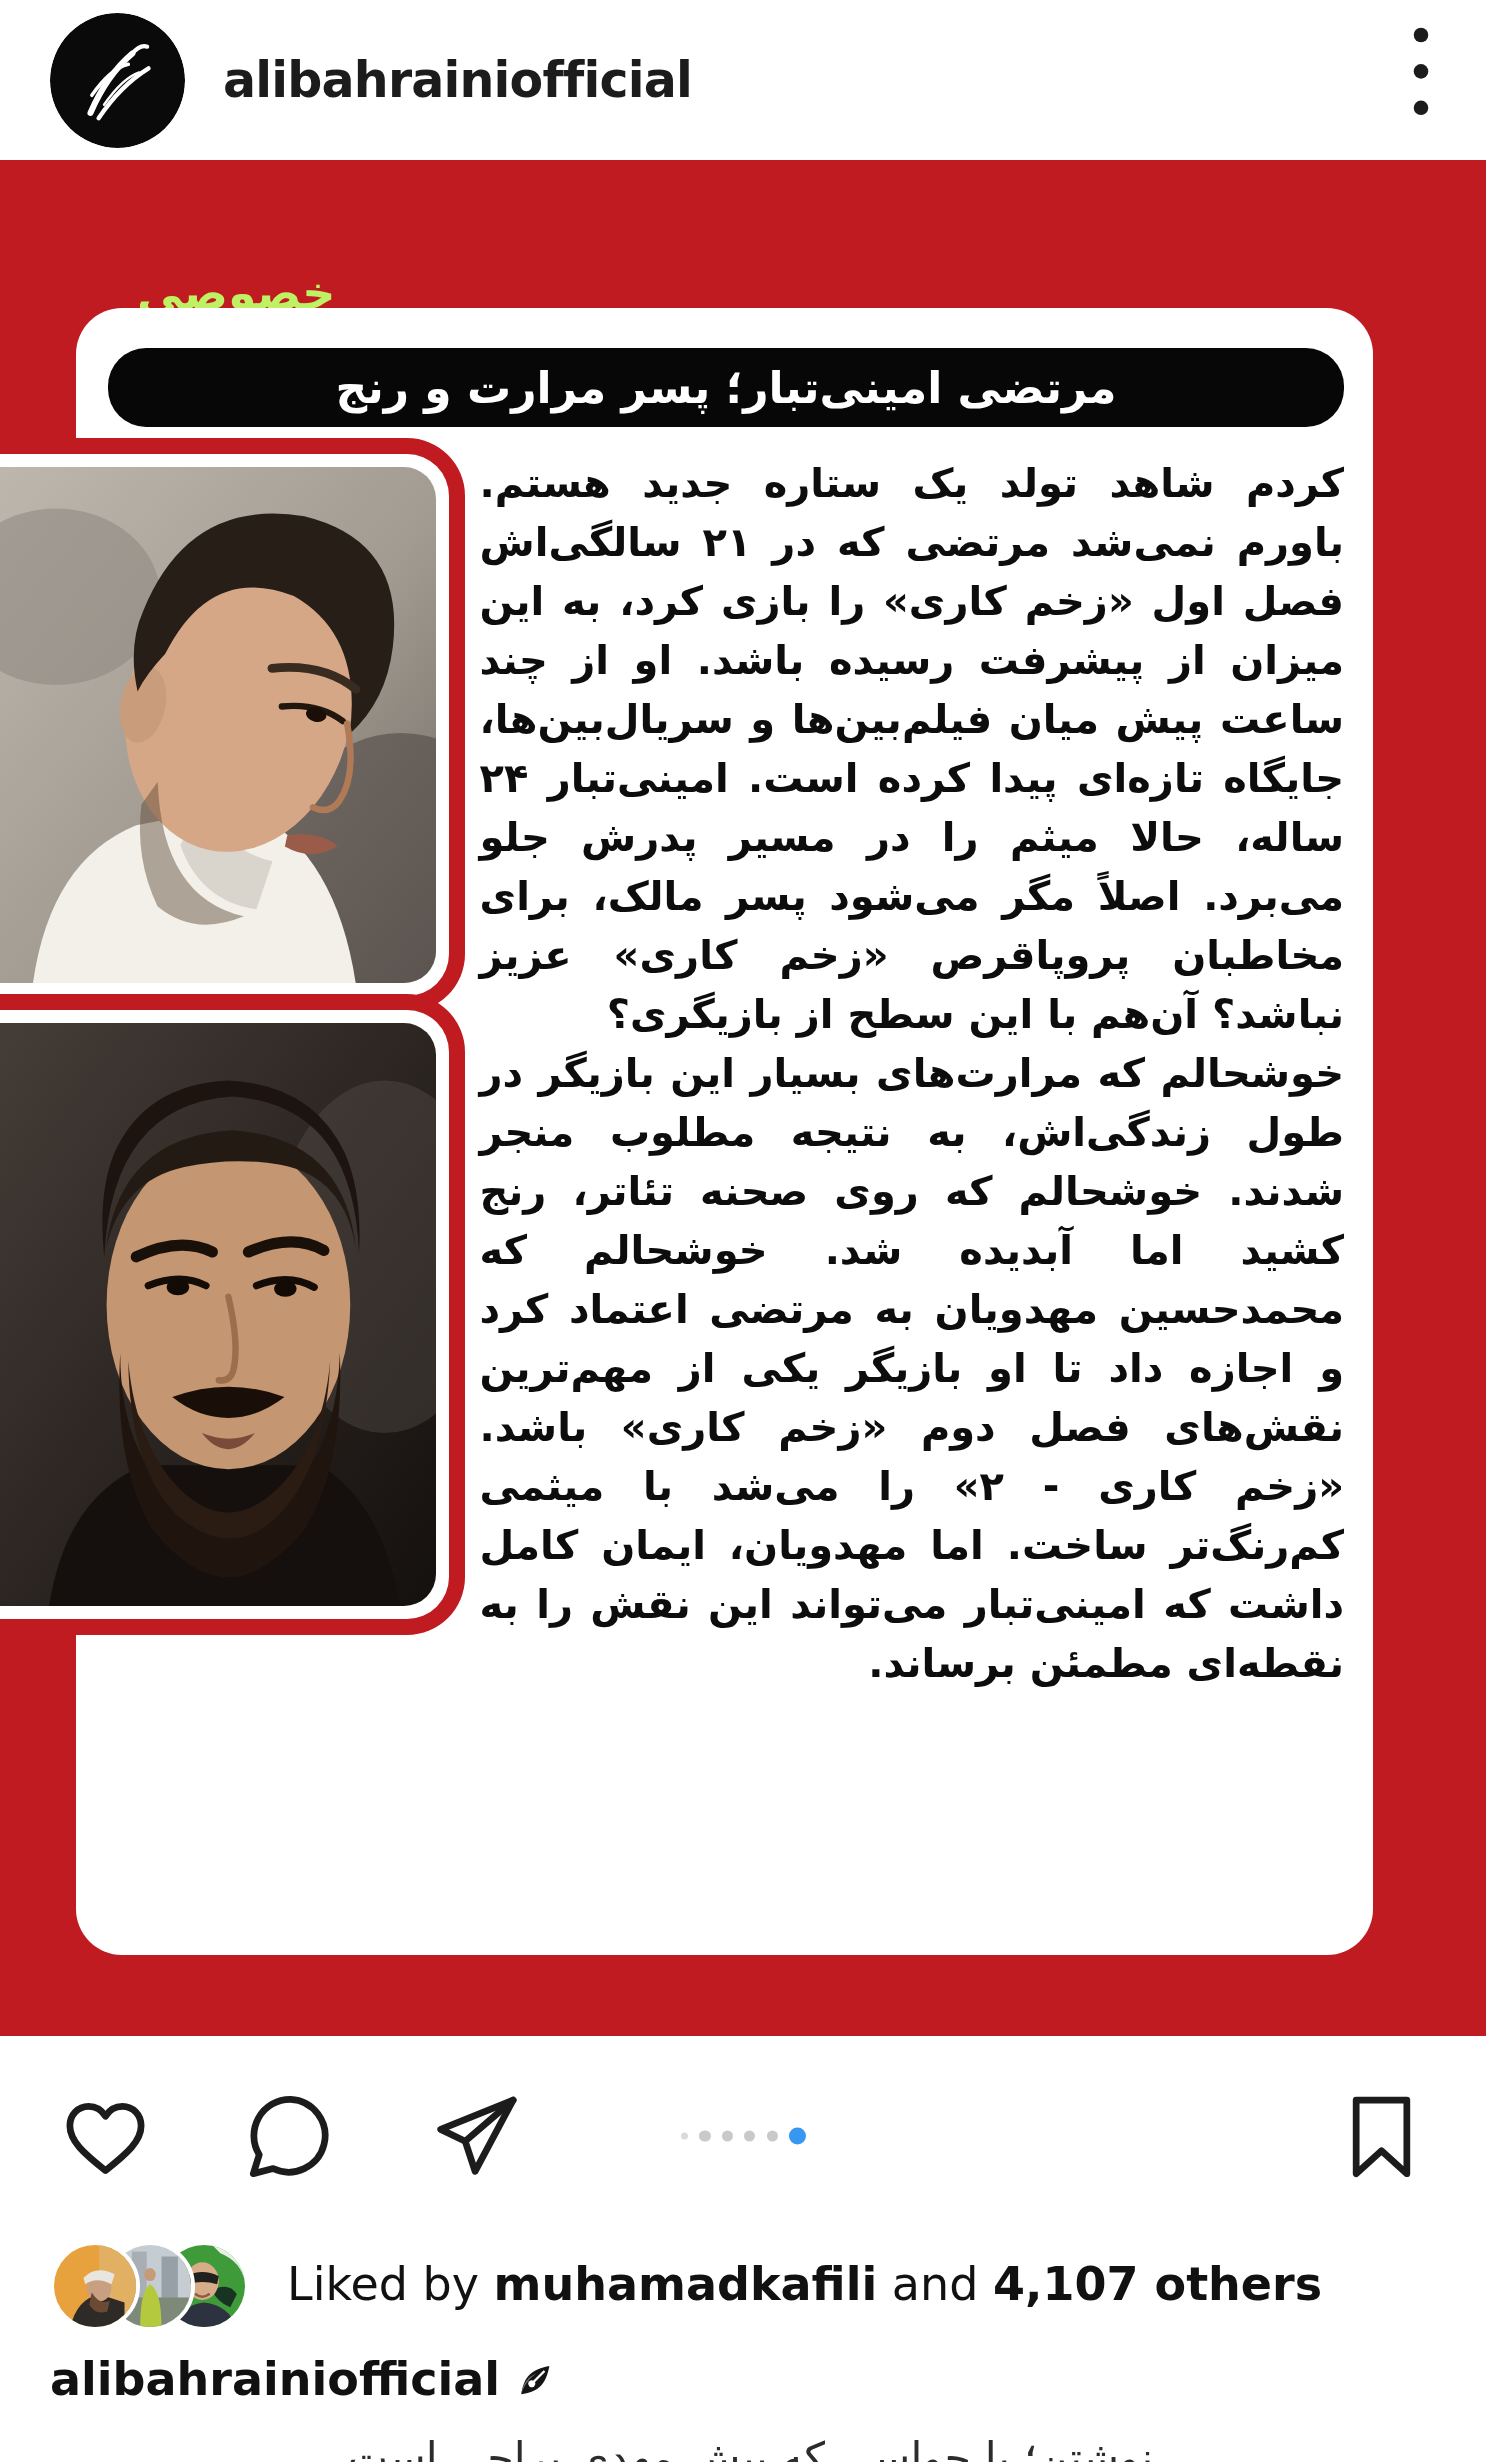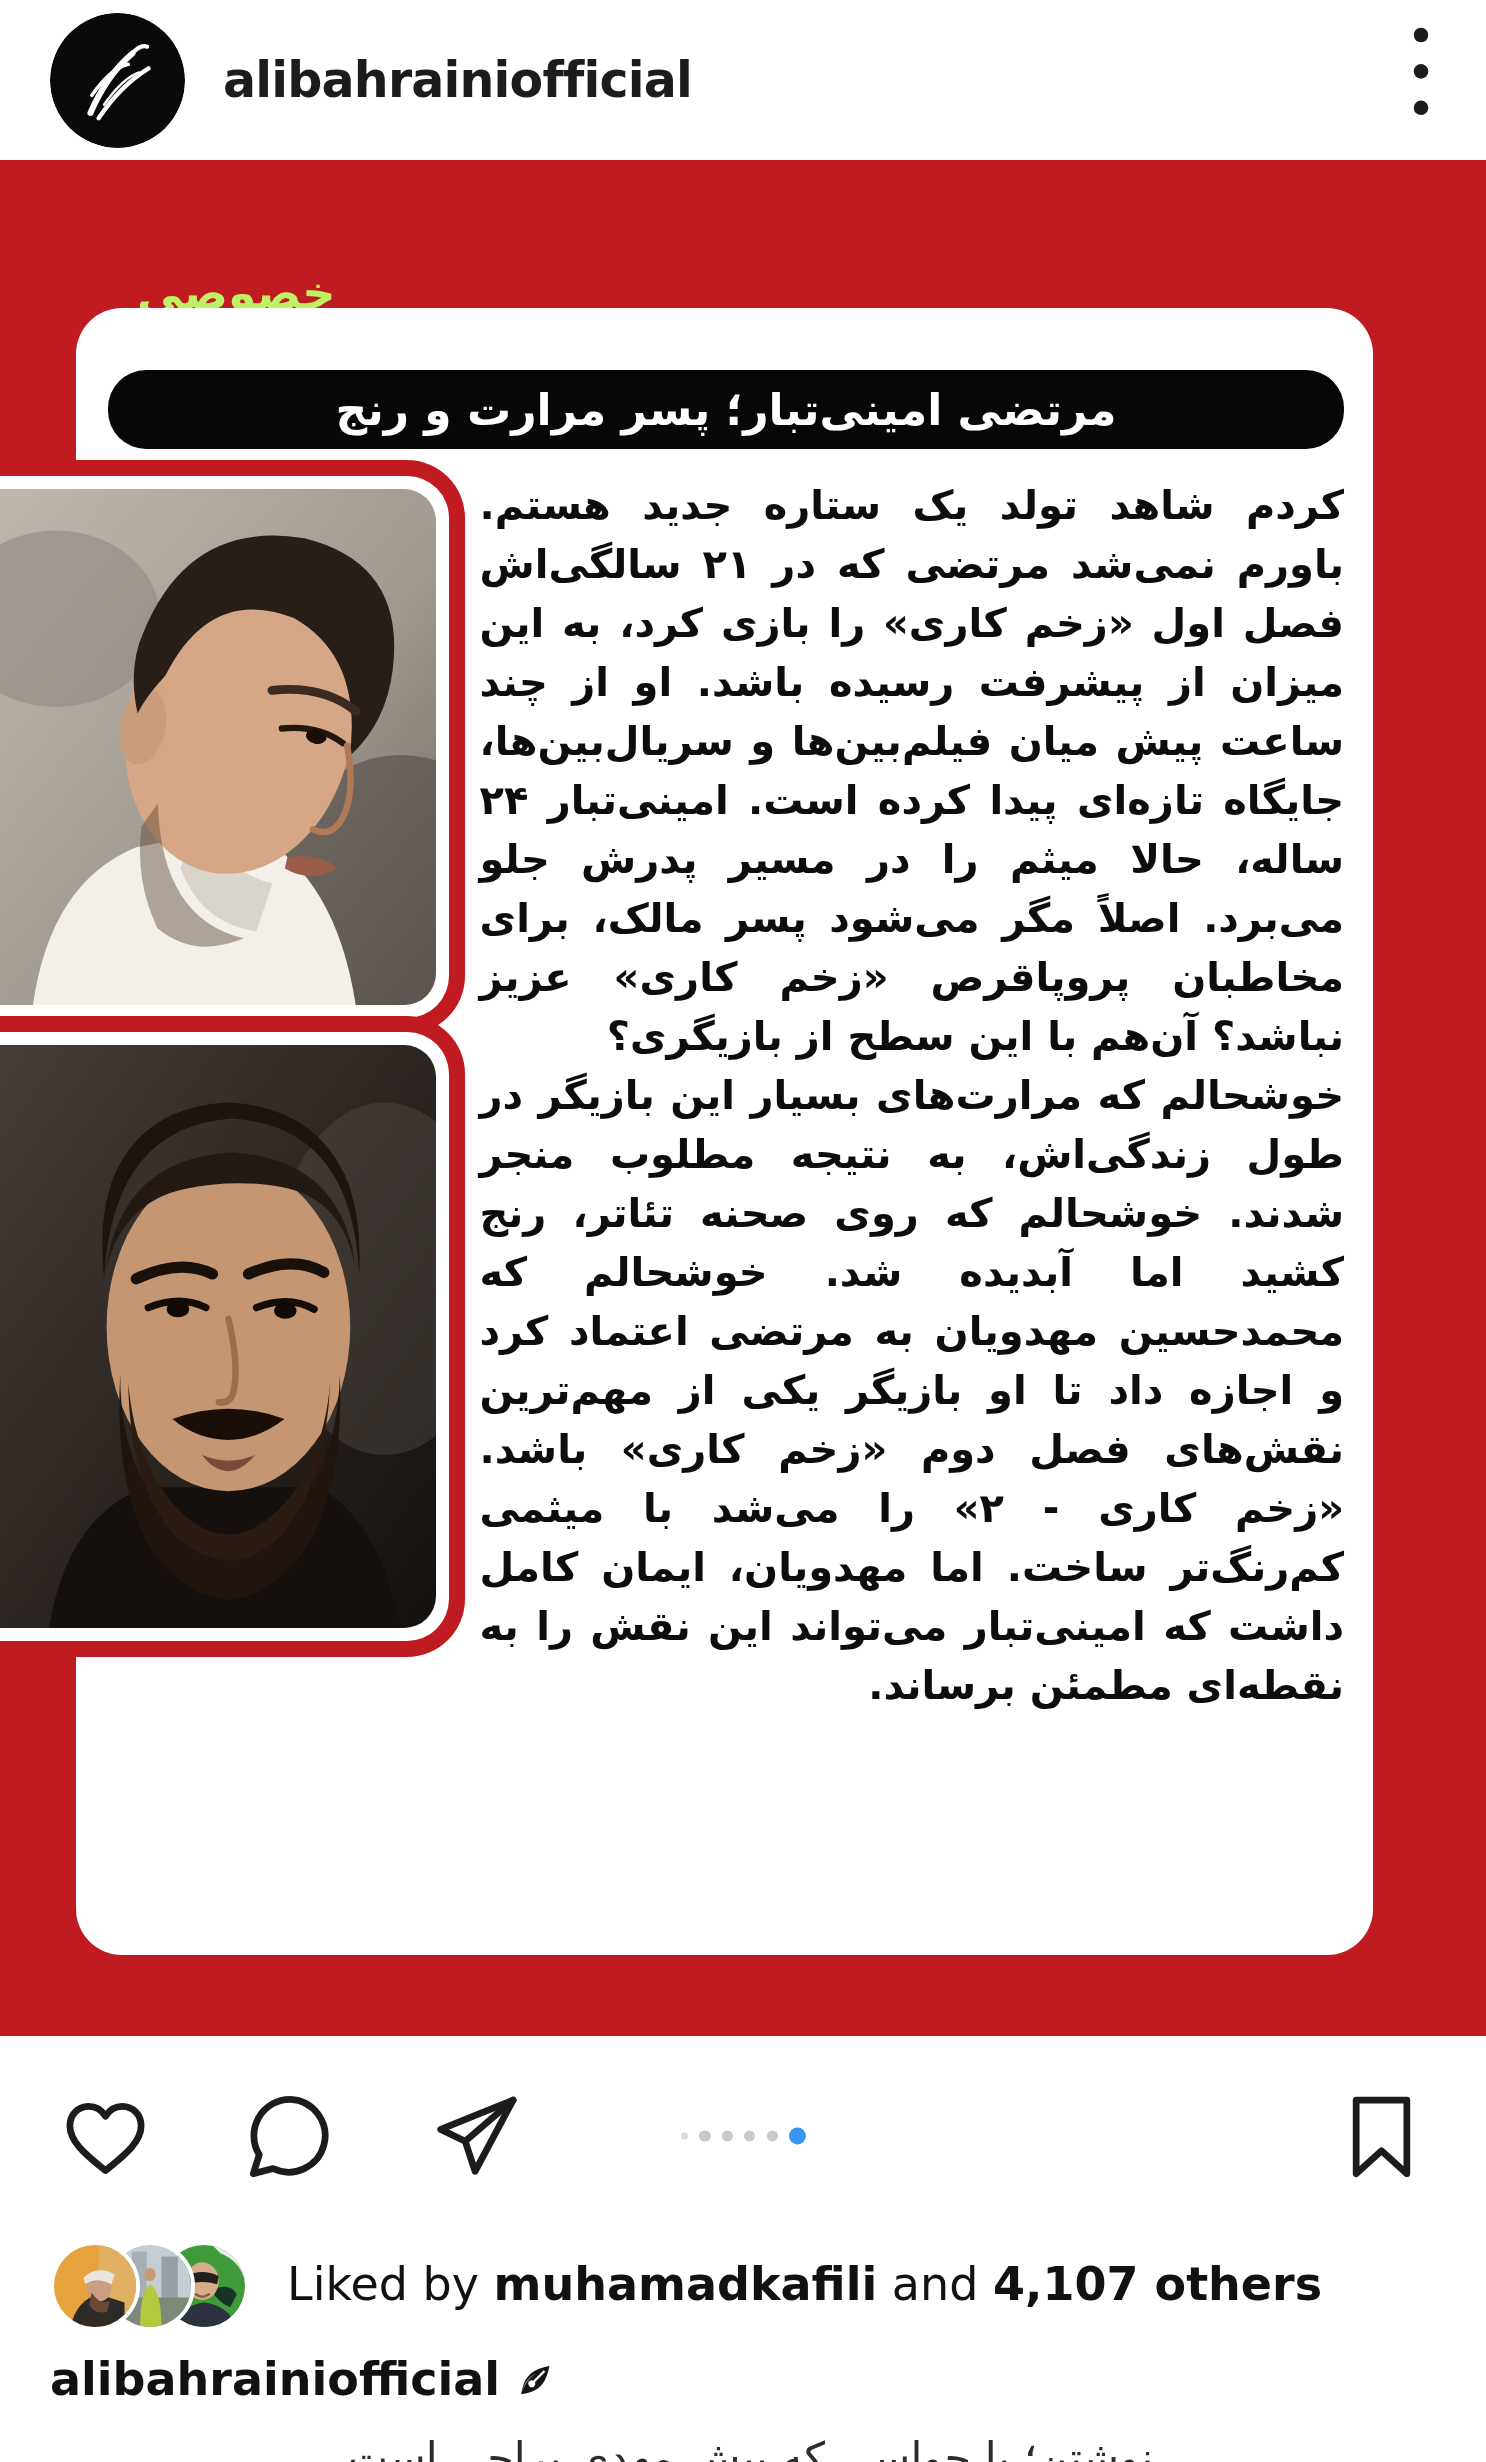--- a/index.html
+++ b/index.html
@@ -13,21 +13,21 @@
   .avatar{width:135px;height:135px;border-radius:50%;overflow:hidden;flex:0 0 auto;}
   .avatar svg{display:block;width:100%;height:100%;}
   .username{font-size:49px;font-weight:700;color:#1c1c1c;margin-left:38px;letter-spacing:-0.8px;}
   .menu-btn{margin-left:auto;align-self:flex-start;margin-top:22.4px;width:32px;height:104px;background:none;border:none;padding:0;cursor:pointer;}
   .menu-btn svg{display:block;width:100%;height:100%;}
   
   .canvas{position:relative;height:1876px;background:var(--red);}
   .private-tag{position:absolute;top:106px;left:119px;font-size:46px;font-weight:700;color:#bef264;margin-left:18px;}
   .card{
     position:absolute;left:76px;top:148px;width:1297px;height:1647px;background:#ffffff;
-    border-radius:46px;box-sizing:border-box;padding:62px 29px 0 32px;
+    border-radius:46px;box-sizing:border-box;padding:40px 29px 0 32px;
   }
   .banner{background:#070707;color:#ffffff;border-radius:38px;height:79px;
     display:flex;align-items:center;justify-content:center;font-weight:700;direction:rtl;}
   .banner-1{font-size:44px;margin-bottom:17.6px;}
   .banner-2{font-size:53px;letter-spacing:0.8px;}
   .article{direction:rtl;margin-top:26.5px;font-size:40px;line-height:59px;font-weight:700;
     color:#0d0d0d;text-align:justify;}
   .article p{margin:0;}
   .p3{clear:left;margin-top:32px;}
   .photo-frame{

